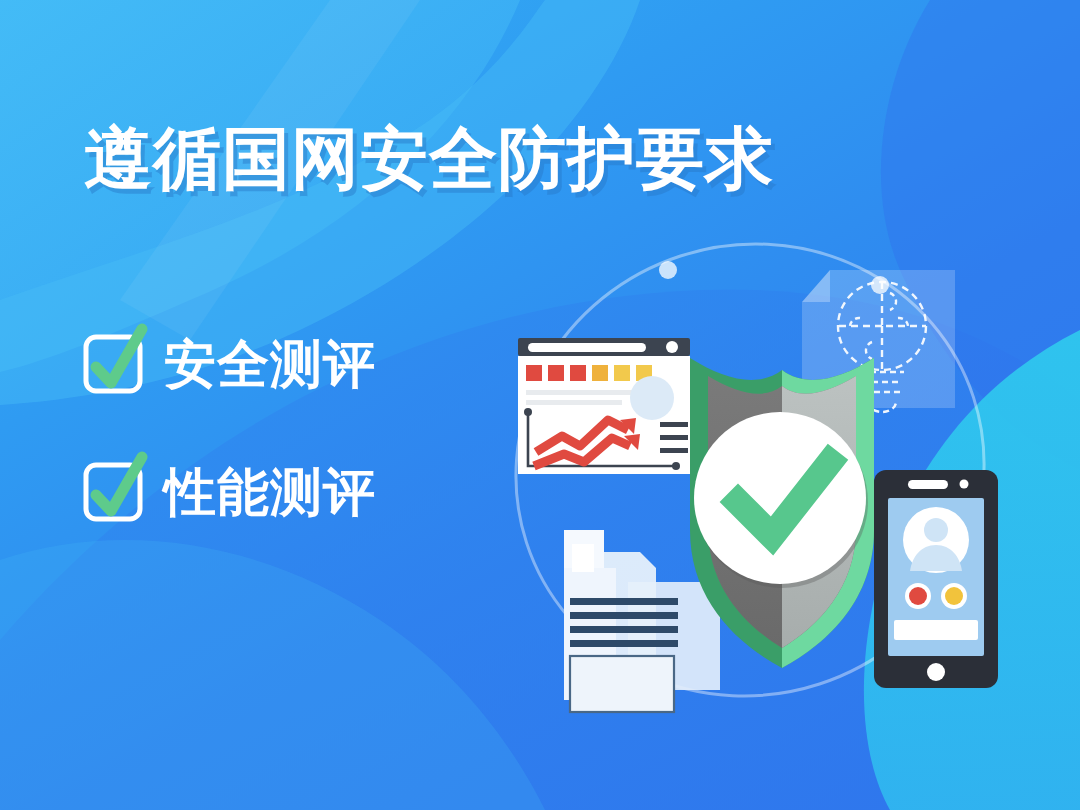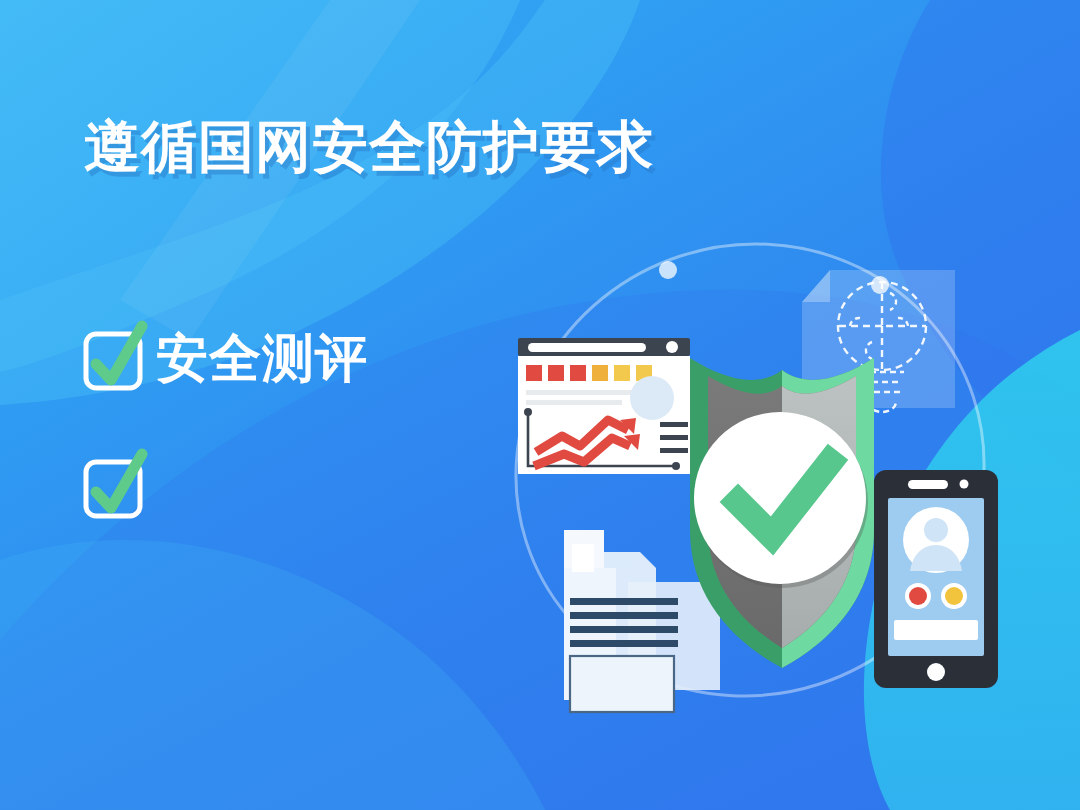--- a/index.html
+++ b/index.html
@@ -10,31 +10,30 @@
     overflow:hidden;
     font-family:"Liberation Sans","DejaVu Sans",sans-serif;
     background:linear-gradient(150deg,#34b2f4 0%,#2f9bf2 30%,#2f86ef 60%,#2f7cee 100%);
   }
   .bglayer{position:absolute;inset:0;pointer-events:none;}
   .bglayer svg{display:block;width:100%;height:100%;}
 
   
   #title{
     position:absolute;left:84px;top:122px;
-    font-size:56px;line-height:1.06;
+    font-size:68px;line-height:1.06;
     font-weight:bold;color:#ffffff;
     letter-spacing:1px;
     text-shadow:4px 5px 0 rgba(40,120,200,0.45);
     white-space:nowrap;
-    font-family:Liberation Mono, monospace;
   }
 
   
   #checklist{position:absolute;left:84px;top:332px;width:470px;}
-  .check-row{display:flex;align-items:flex-start;height:64px;margin-bottom:64px;}
+  .check-row{display:flex;align-items:center;height:64px;margin-bottom:64px;gap:8px;}
   .check-row:last-child{margin-bottom:0;}
   .cbox{position:relative;width:58px;height:58px;flex:0 0 58px;margin-right:14px;}
   .cbox svg{position:absolute;left:-4px;top:-12px;width:72px;height:80px;overflow:visible;}
   .check-label{
     font-size:52px;font-weight:bold;color:#ffffff;
     line-height:1;letter-spacing:1px;white-space:nowrap;
   }
 
   
   #illustration{position:absolute;left:500px;top:230px;width:560px;height:500px;}
@@ -94,20 +93,21 @@
     </div>
 
 
     <div class="check-row">
       <span class="cbox">
         <svg viewBox="0 0 72 80">
           <rect x="6" y="14" width="54" height="54" rx="10" ry="10" fill="none" stroke="#ffffff" stroke-width="5"></rect>
           <path d="M16,44 L31,60 L62,6" fill="none" stroke="#5ecb8b" stroke-width="11" stroke-linecap="round" stroke-linejoin="round"></path>
         </svg>
       </span>
+      <span class="check-label">性能测评</span>
     </div>
 
   </div>
 
   <div id="illustration">
     <svg viewBox="0 0 560 500">
       <defs>
         <linearGradient id="shieldL" x1="0" y1="0" x2="0" y2="1">
           <stop offset="0%" stop-color="#7a7a7a"></stop>
           <stop offset="100%" stop-color="#6a6a6a"></stop>

